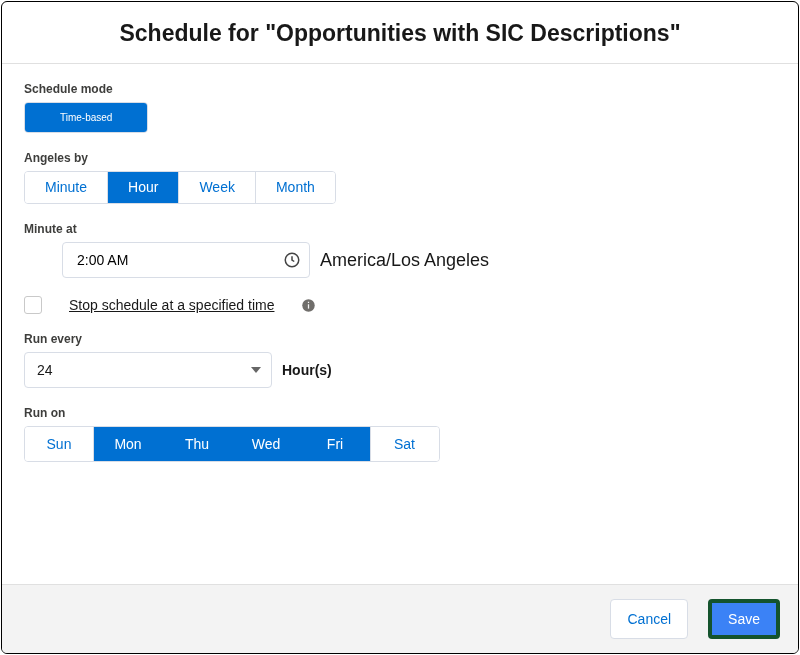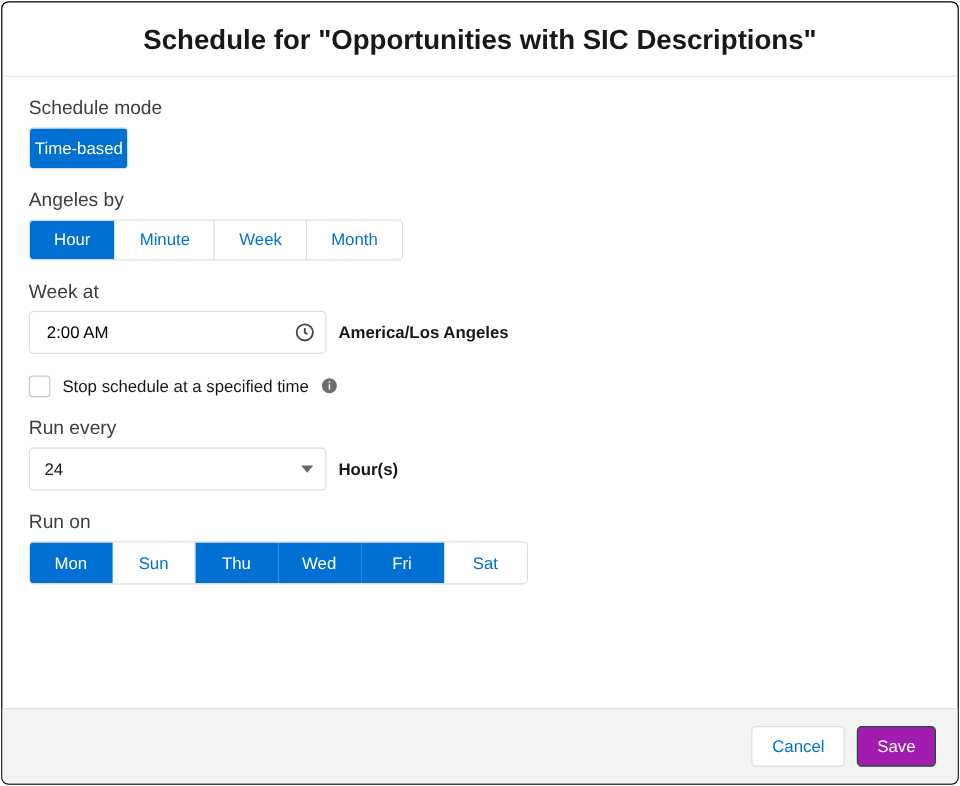--- a/index.html
+++ b/index.html
@@ -35,34 +35,35 @@
     font-weight: 700;
     color: #181818;
   }
   .content {
     flex: 1;
     padding: 18px 22px 10px;
     overflow: auto;
   }
   .field { margin-bottom: 18px; }
   .field-label {
-    font-size: 16px;
+    font-size: 12px;
     color: #3e3e3c;
     margin-bottom: 6px;
+    font-weight: bold;
   }
   .seg-group {
     display: inline-flex;
     border: 1px solid #d8dde6;
     border-radius: 4px;
     overflow: hidden;
     background: #fff;
   }
   .seg-btn {
-    padding: 9px 4px;
-    font-size: 14px;
+    padding: 9px 35px;
+    font-size: 10px;
     color: #0070d2;
     background: #fff;
     border: none;
     border-right: 1px solid #d8dde6;
     cursor: pointer;
     font-family: inherit;
     line-height: 1.1;
   }
   .seg-btn:last-child { border-right: none; }
   .seg-btn.selected {
@@ -72,47 +73,48 @@
   .seg-group.sm .seg-btn { padding: 8px 20px; font-size: 14px; }
   .text-input {
     display: inline-flex;
     align-items: center;
     border: 1px solid #d8dde6;
     border-radius: 4px;
     background: #fff;
     height: 36px;
     padding: 0 8px 0 12px;
     width: 248px;
+    margin-left: 38px;
   }
   .text-input input {
     border: none;
     outline: none;
     font-size: 14px;
     flex: 1;
     background: transparent;
     font-family: inherit;
   }
   .clock-icon {
     width: 18px; height: 18px; color:#444;
   }
   .inline {
     display: flex;
     align-items: center;
     gap: 10px;
   }
   .tz {
-    font-size: 14px;
+    font-size: 18px;
     color: #181818;
-    font-weight: bold;
   }
   .checkbox-row {
     display: inline-flex;
     align-items: center;
-    gap: 10px;
+    gap: 27px;
     margin-bottom: 18px;
+    text-decoration: underline;
   }
   .checkbox {
     width: 18px; height: 18px;
     border: 1px solid #c9c9c9;
     border-radius: 3px;
     background: #fff;
     cursor: pointer;
   }
   .checkbox-label { font-size: 14px; color: #181818; }
   .info-icon {
@@ -167,38 +169,38 @@
   .day-btn.selected {
     background: #0070d2;
     color: #fff;
   }
   .footer {
     border-top: 1px solid #e0e0e0;
     background: #f3f3f3;
     padding: 14px 18px;
     display: flex;
     justify-content: flex-end;
-    gap: 10px;
+    gap: 20px;
   }
   .btn {
     font-family: inherit;
     font-size: 14px;
     border-radius: 4px;
     padding: 8px 16px;
     cursor: pointer;
     line-height: 1.15;
   }
   .btn-neutral {
     background: #fff;
     border: 1px solid #d8dde6;
     color: #0070d2;
   }
   .btn-brand {
-    background: #a21caf;
-    border: 1px solid #14532d;
+    background: #3b82f6;
+    border: 4px solid #14532d;
     color: #fff;
     padding-left: 16px;
   }
 </style>
 </head>
 <body>
 
 <div class="dialog">
 
   <div class="header">
@@ -210,29 +212,29 @@
     <div class="field">
       <div class="field-label">Schedule mode</div>
       <div class="seg-group">
         <button class="seg-btn selected">Time-based</button>
       </div>
     </div>
 
     <div class="field">
       <div class="field-label">Angeles by</div>
       <div class="seg-group sm">
+        <button class="seg-btn">Minute</button>
         <button class="seg-btn selected">Hour</button>
-        <button class="seg-btn">Minute</button>
         <button class="seg-btn">Week</button>
         <button class="seg-btn">Month</button>
       </div>
     </div>
 
     <div class="field">
-      <div class="field-label">Week at</div>
+      <div class="field-label">Minute at</div>
       <div class="inline">
         <div class="text-input">
           <input type="text" value="2:00 AM" style="">
           <svg class="clock-icon" viewBox="0 0 24 24" fill="none" stroke="currentColor" stroke-width="2">
             <circle cx="12" cy="12" r="9"></circle>
               <path d="M12 7v5l3 2"></path>
           </svg>
         </div>
         <span class="tz">America/Los Angeles</span>
       </div>
@@ -255,22 +257,22 @@
           <span class="val">24</span>
           <span class="caret"></span>
         </div>
         <span class="unit">Hour(s)</span>
       </div>
     </div>
 
     <div class="field" style="margin-bottom:0">
       <div class="field-label">Run on</div>
       <div class="days-group">
+        <button class="day-btn first">Sun</button>
         <button class="day-btn selected">Mon</button>
-        <button class="day-btn first">Sun</button>
         <button class="day-btn selected">Thu</button>
         <button class="day-btn selected">Wed</button>
         <button class="day-btn selected">Fri</button>
         <button class="day-btn end">Sat</button>
       </div>
     </div>
 
   </div>
 
   <div class="footer">

